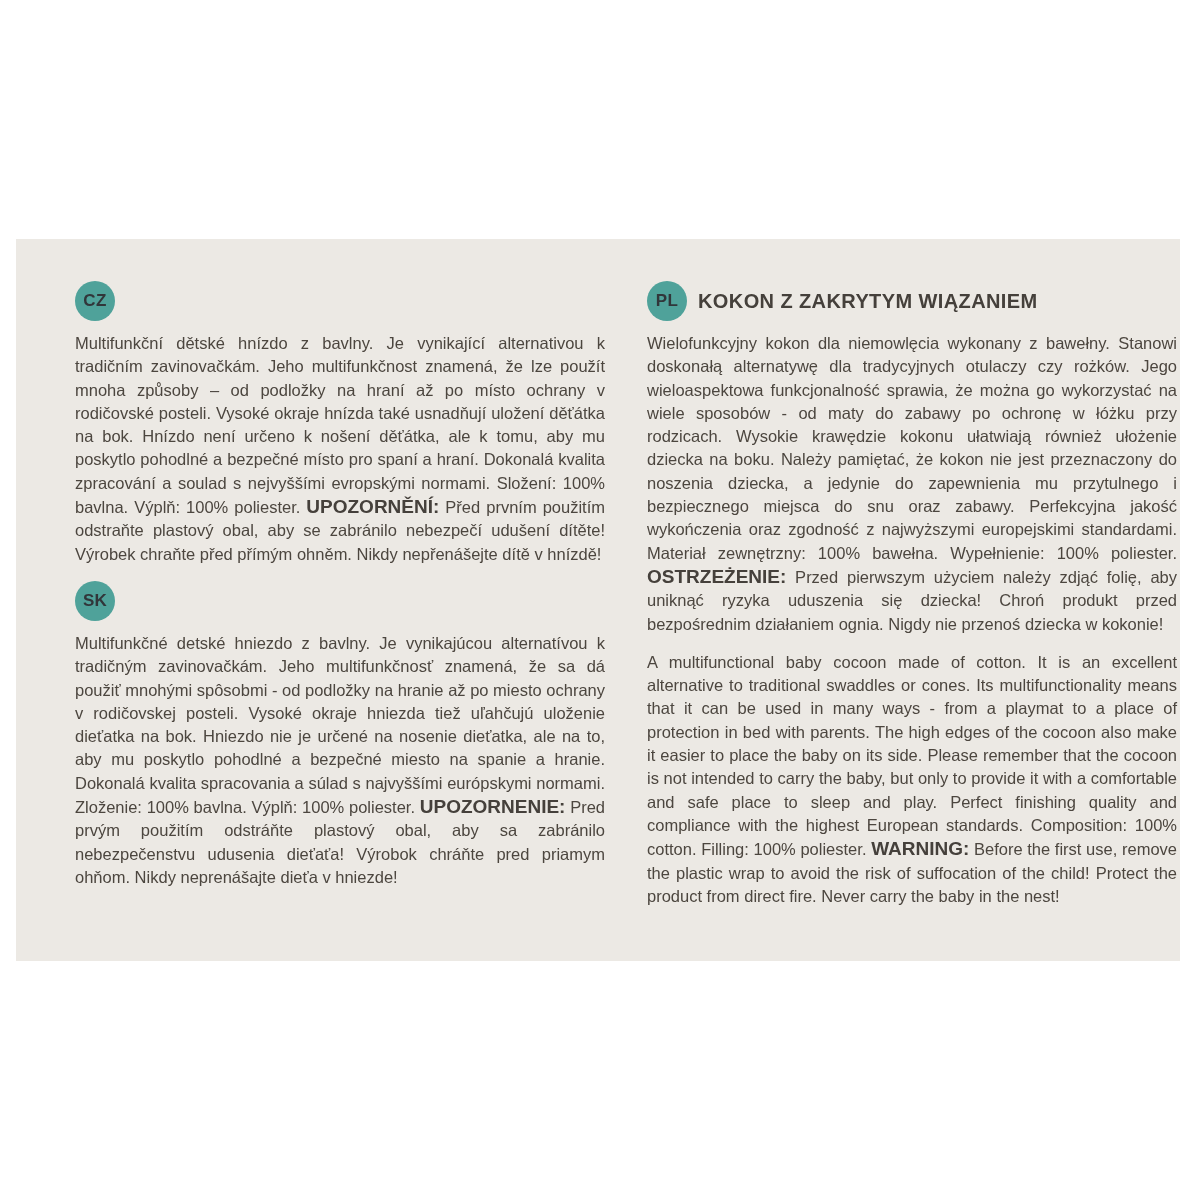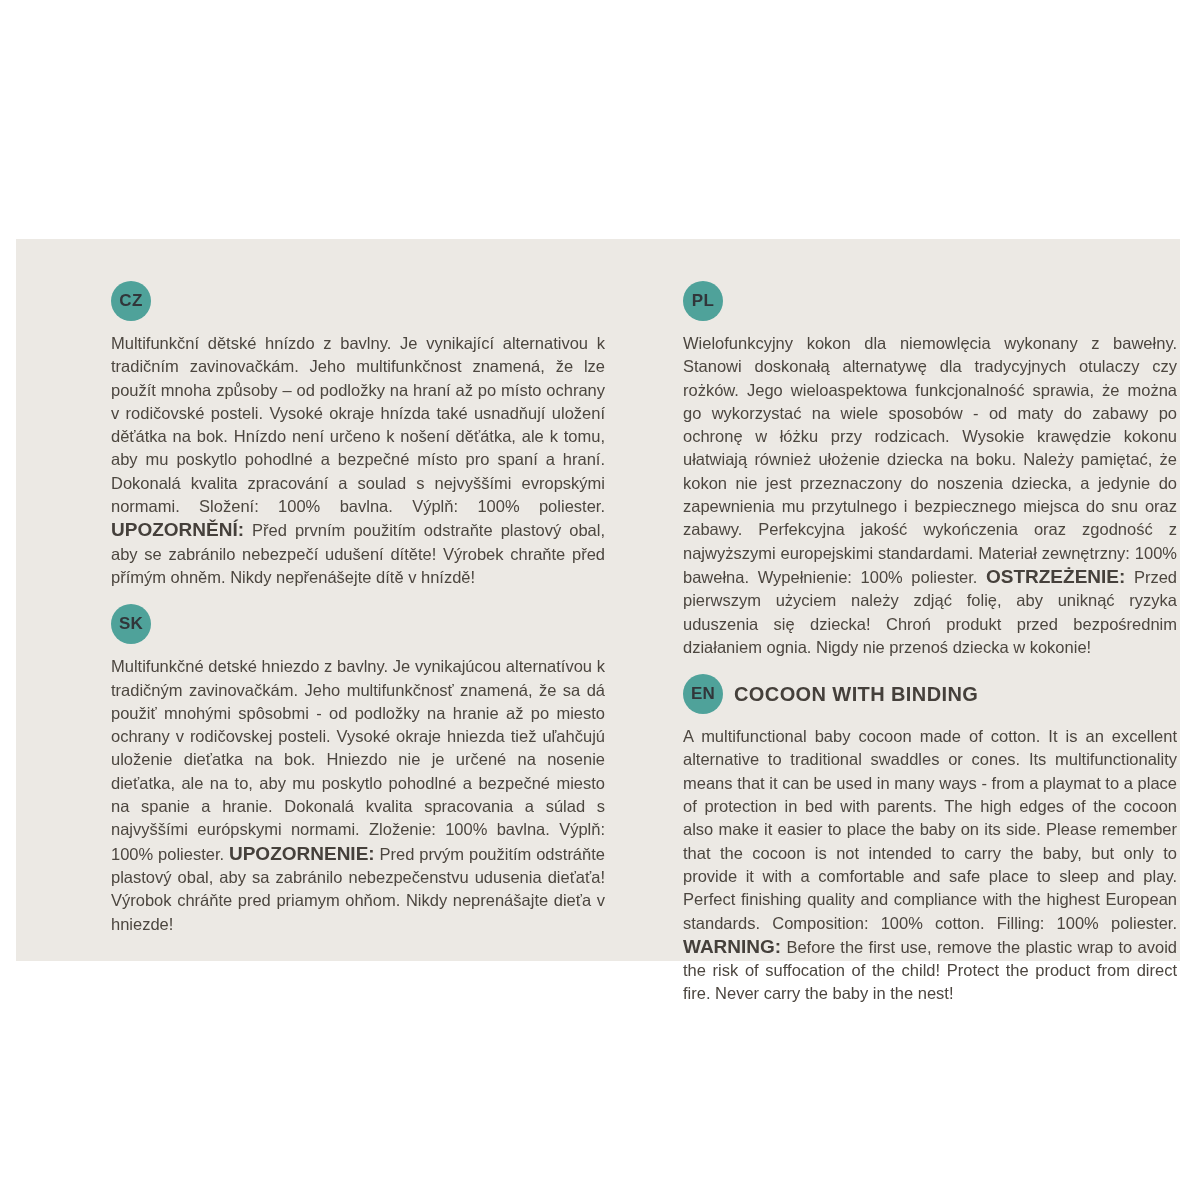--- a/index.html
+++ b/index.html
@@ -28,21 +28,20 @@
   .columns {
     display: flex;
     gap: 42px;
   }
   .col {
     width: 530px;
     flex: 0 0 530px;
   }
   .section {
     margin-bottom: 15px;
-    margin-left: 36px;
   }
   .section-header {
     display: flex;
     align-items: center;
     gap: 11px;
     margin-bottom: 11px;
   }
   .badge {
     width: 40px;
     height: 40px;
@@ -101,29 +100,26 @@
           <p class="body-text"><span>Multifunkčné detské hniezdo z bavlny. Je vynikajúcou alternatívou k tradičným zavinovačkám. Jeho multifunkčnosť znamená, že sa dá použiť mnohými spôsobmi - od podložky na hranie až po miesto ochrany v rodičovskej posteli. Vysoké okraje hniezda tiež uľahčujú uloženie dieťatka na bok. Hniezdo nie je určené na nosenie dieťatka, ale na to, aby mu poskytlo pohodlné a bezpečné miesto na spanie a hranie. Dokonalá kvalita spracovania a súlad s najvyššími európskymi normami. Zloženie: 100% bavlna. Výplň: 100% poliester. </span><span class="warn-label">UPOZORNENIE:</span><span> Pred prvým použitím odstráňte plastový obal, aby sa zabránilo nebezpečenstvu udusenia dieťaťa! Výrobok chráňte pred priamym ohňom. Nikdy neprenášajte dieťa v hniezde!</span></p>
         </div>
 
       </div>
 
       <div class="col">
 
         <div class="section">
           <div class="section-header">
             <span class="badge">PL</span>
+            <h2 class="heading">KOKON Z ZAKRYTYM WIĄZANIEM</h2>
           </div>
           <p class="body-text"><span>Wielofunkcyjny kokon dla niemowlęcia wykonany z bawełny. Stanowi doskonałą alternatywę dla tradycyjnych otulaczy czy rożków. Jego wieloaspektowa funkcjonalność sprawia, że można go wykorzystać na wiele sposobów - od maty do zabawy po ochronę w łóżku przy rodzicach. Wysokie krawędzie kokonu ułatwiają również ułożenie dziecka na boku. Należy pamiętać, że kokon nie jest przeznaczony do noszenia dziecka, a jedynie do zapewnienia mu przytulnego i bezpiecznego miejsca do snu oraz zabawy. Perfekcyjna jakość wykończenia oraz zgodność z najwyższymi europejskimi standardami. Materiał zewnętrzny: 100% bawełna. Wypełnienie: 100% poliester. </span><span class="warn-label">OSTRZEŻENIE:</span><span> Przed pierwszym użyciem należy zdjąć folię, aby uniknąć ryzyka uduszenia się dziecka! Chroń produkt przed bezpośrednim działaniem ognia. Nigdy nie przenoś dziecka w kokonie!</span></p>
         </div>
 
         <div class="section">
-          <div class="section-header">
-            <span class="badge">EN</span>
-            <h2 class="heading">COCOON WITH BINDING</h2>
-          </div>
           <p class="body-text"><span>A multifunctional baby cocoon made of cotton. It is an excellent alternative to traditional swaddles or cones. Its multifunctionality means that it can be used in many ways - from a playmat to a place of protection in bed with parents. The high edges of the cocoon also make it easier to place the baby on its side. Please remember that the cocoon is not intended to carry the baby, but only to provide it with a comfortable and safe place to sleep and play. Perfect finishing quality and compliance with the highest European standards. Composition: 100% cotton. Filling: 100% poliester. </span><span class="warn-label">WARNING:</span><span> Before the first use, remove the plastic wrap to avoid the risk of suffocation of the child! Protect the product from direct fire. Never carry the baby in the nest!</span></p>
         </div>
 
       </div>
 
     </div>
   </div>
 </div>
 
 </body></html>

